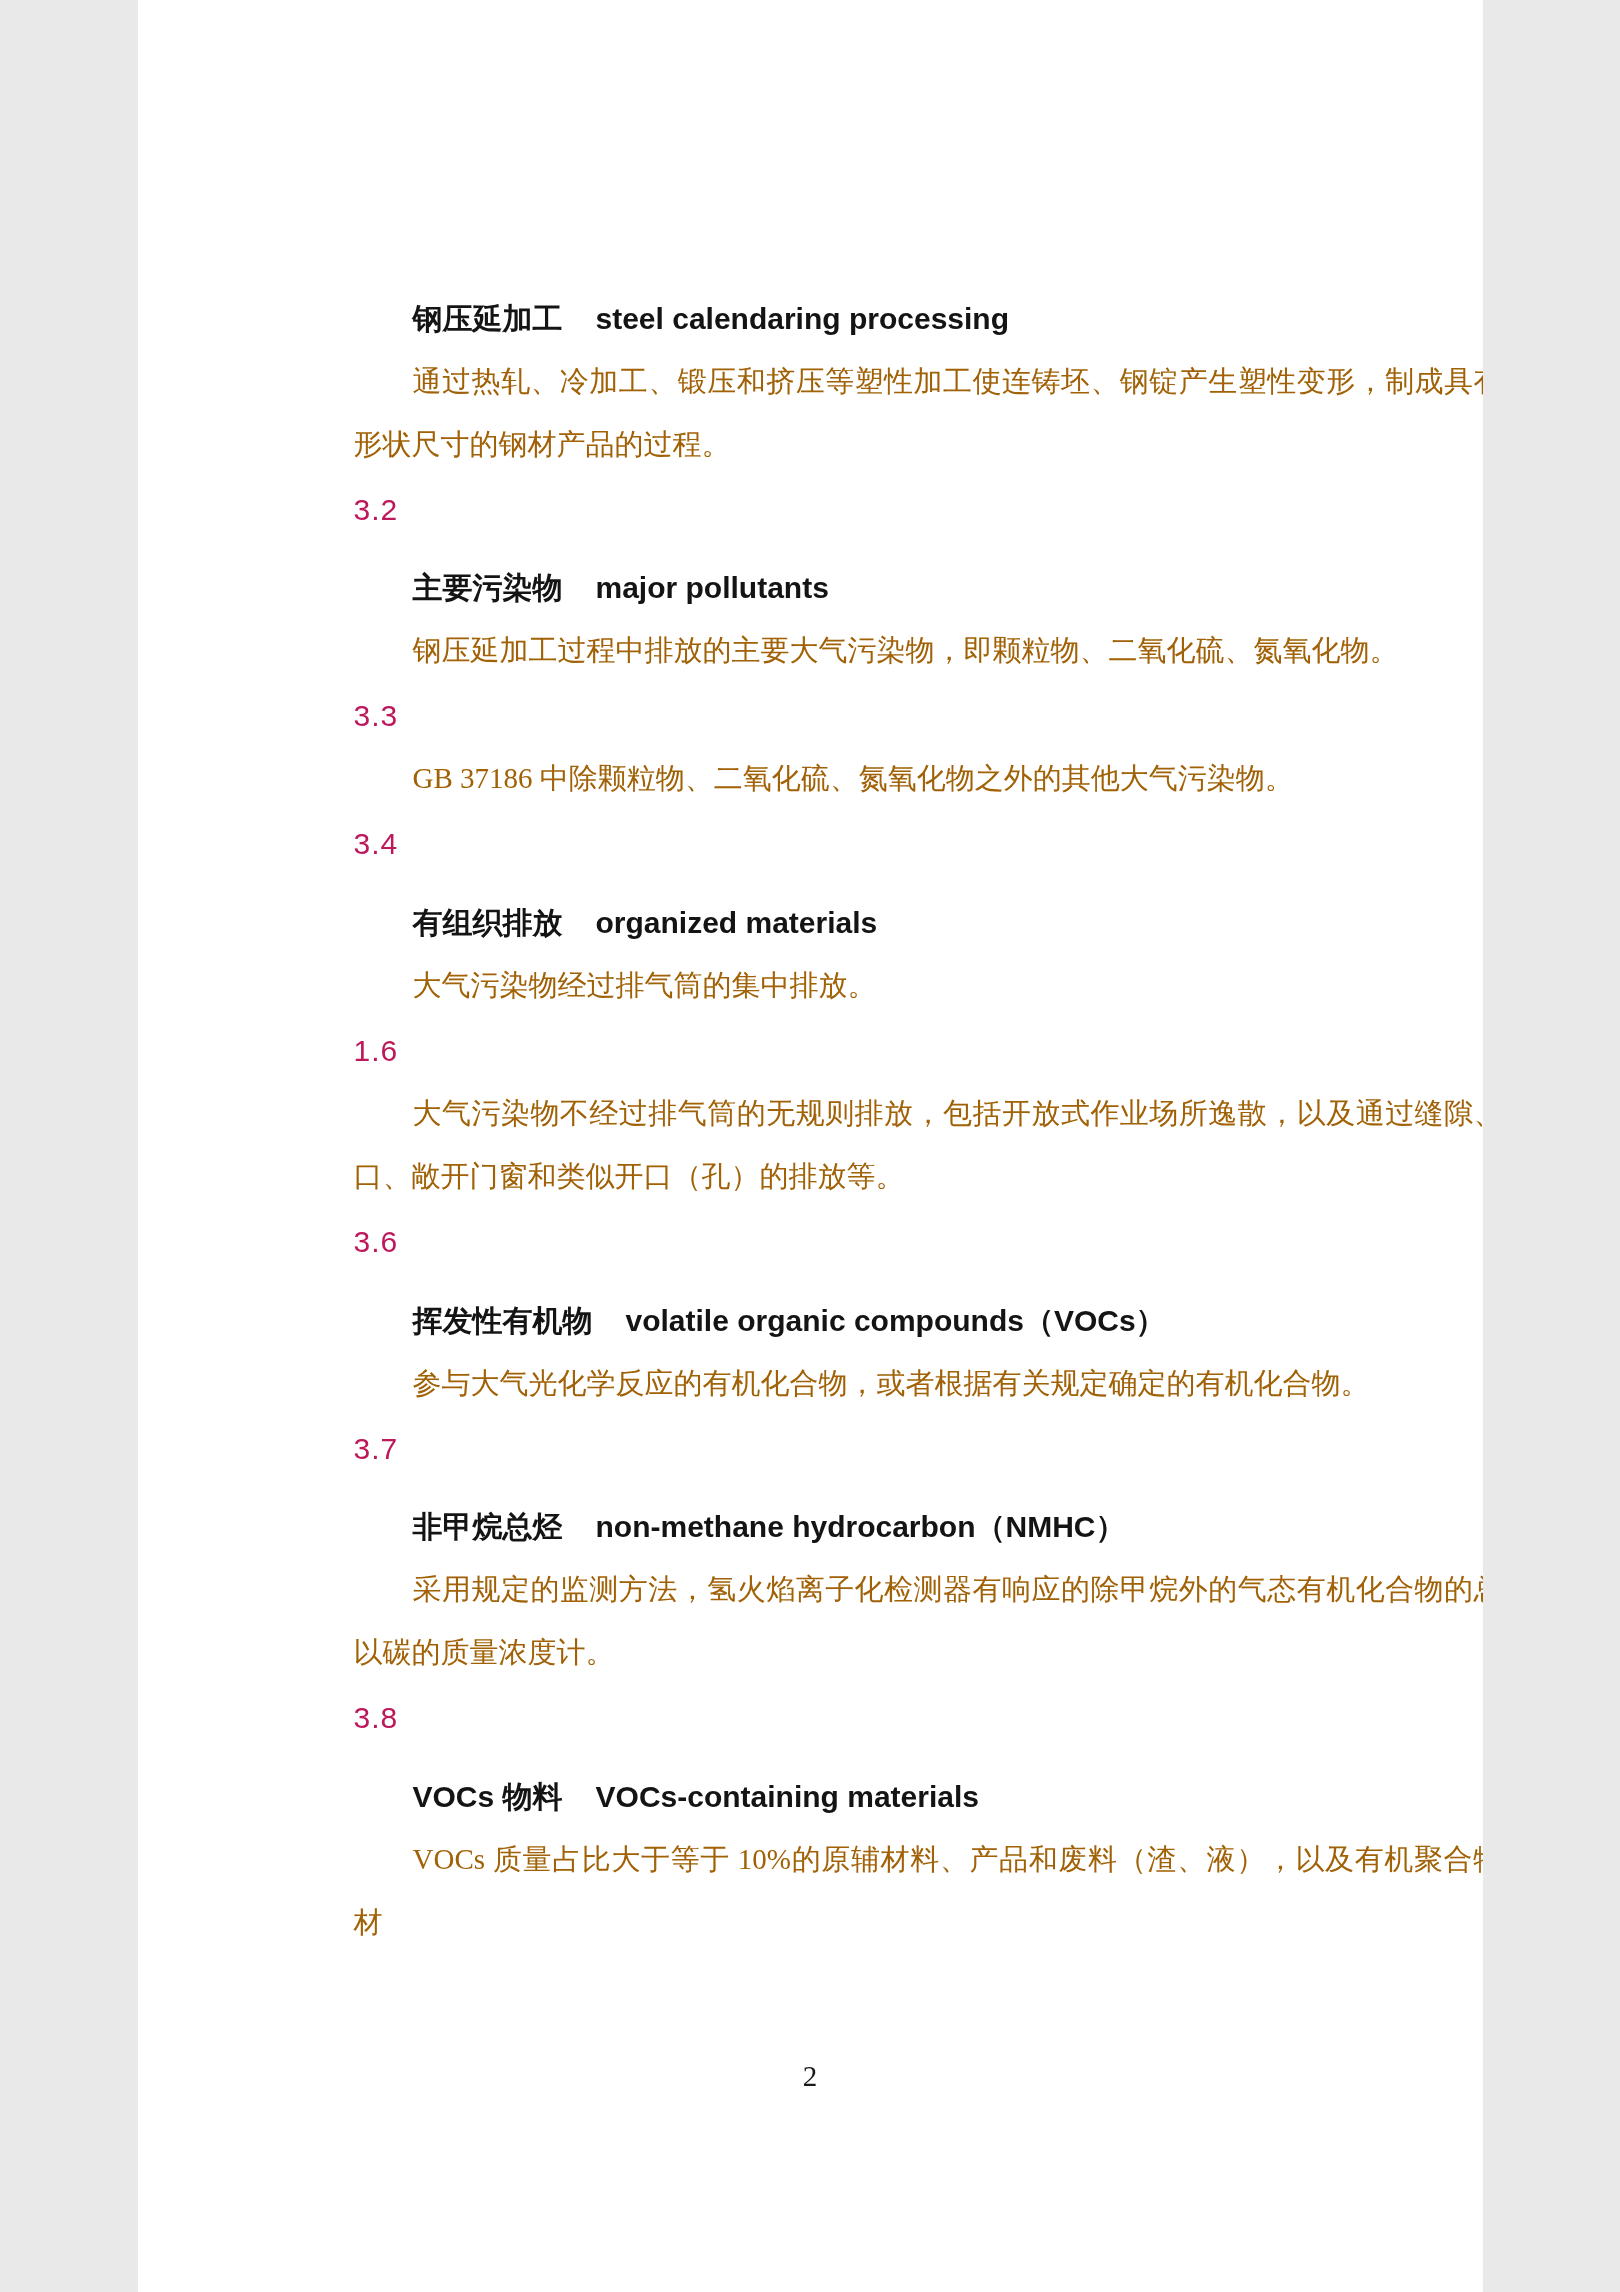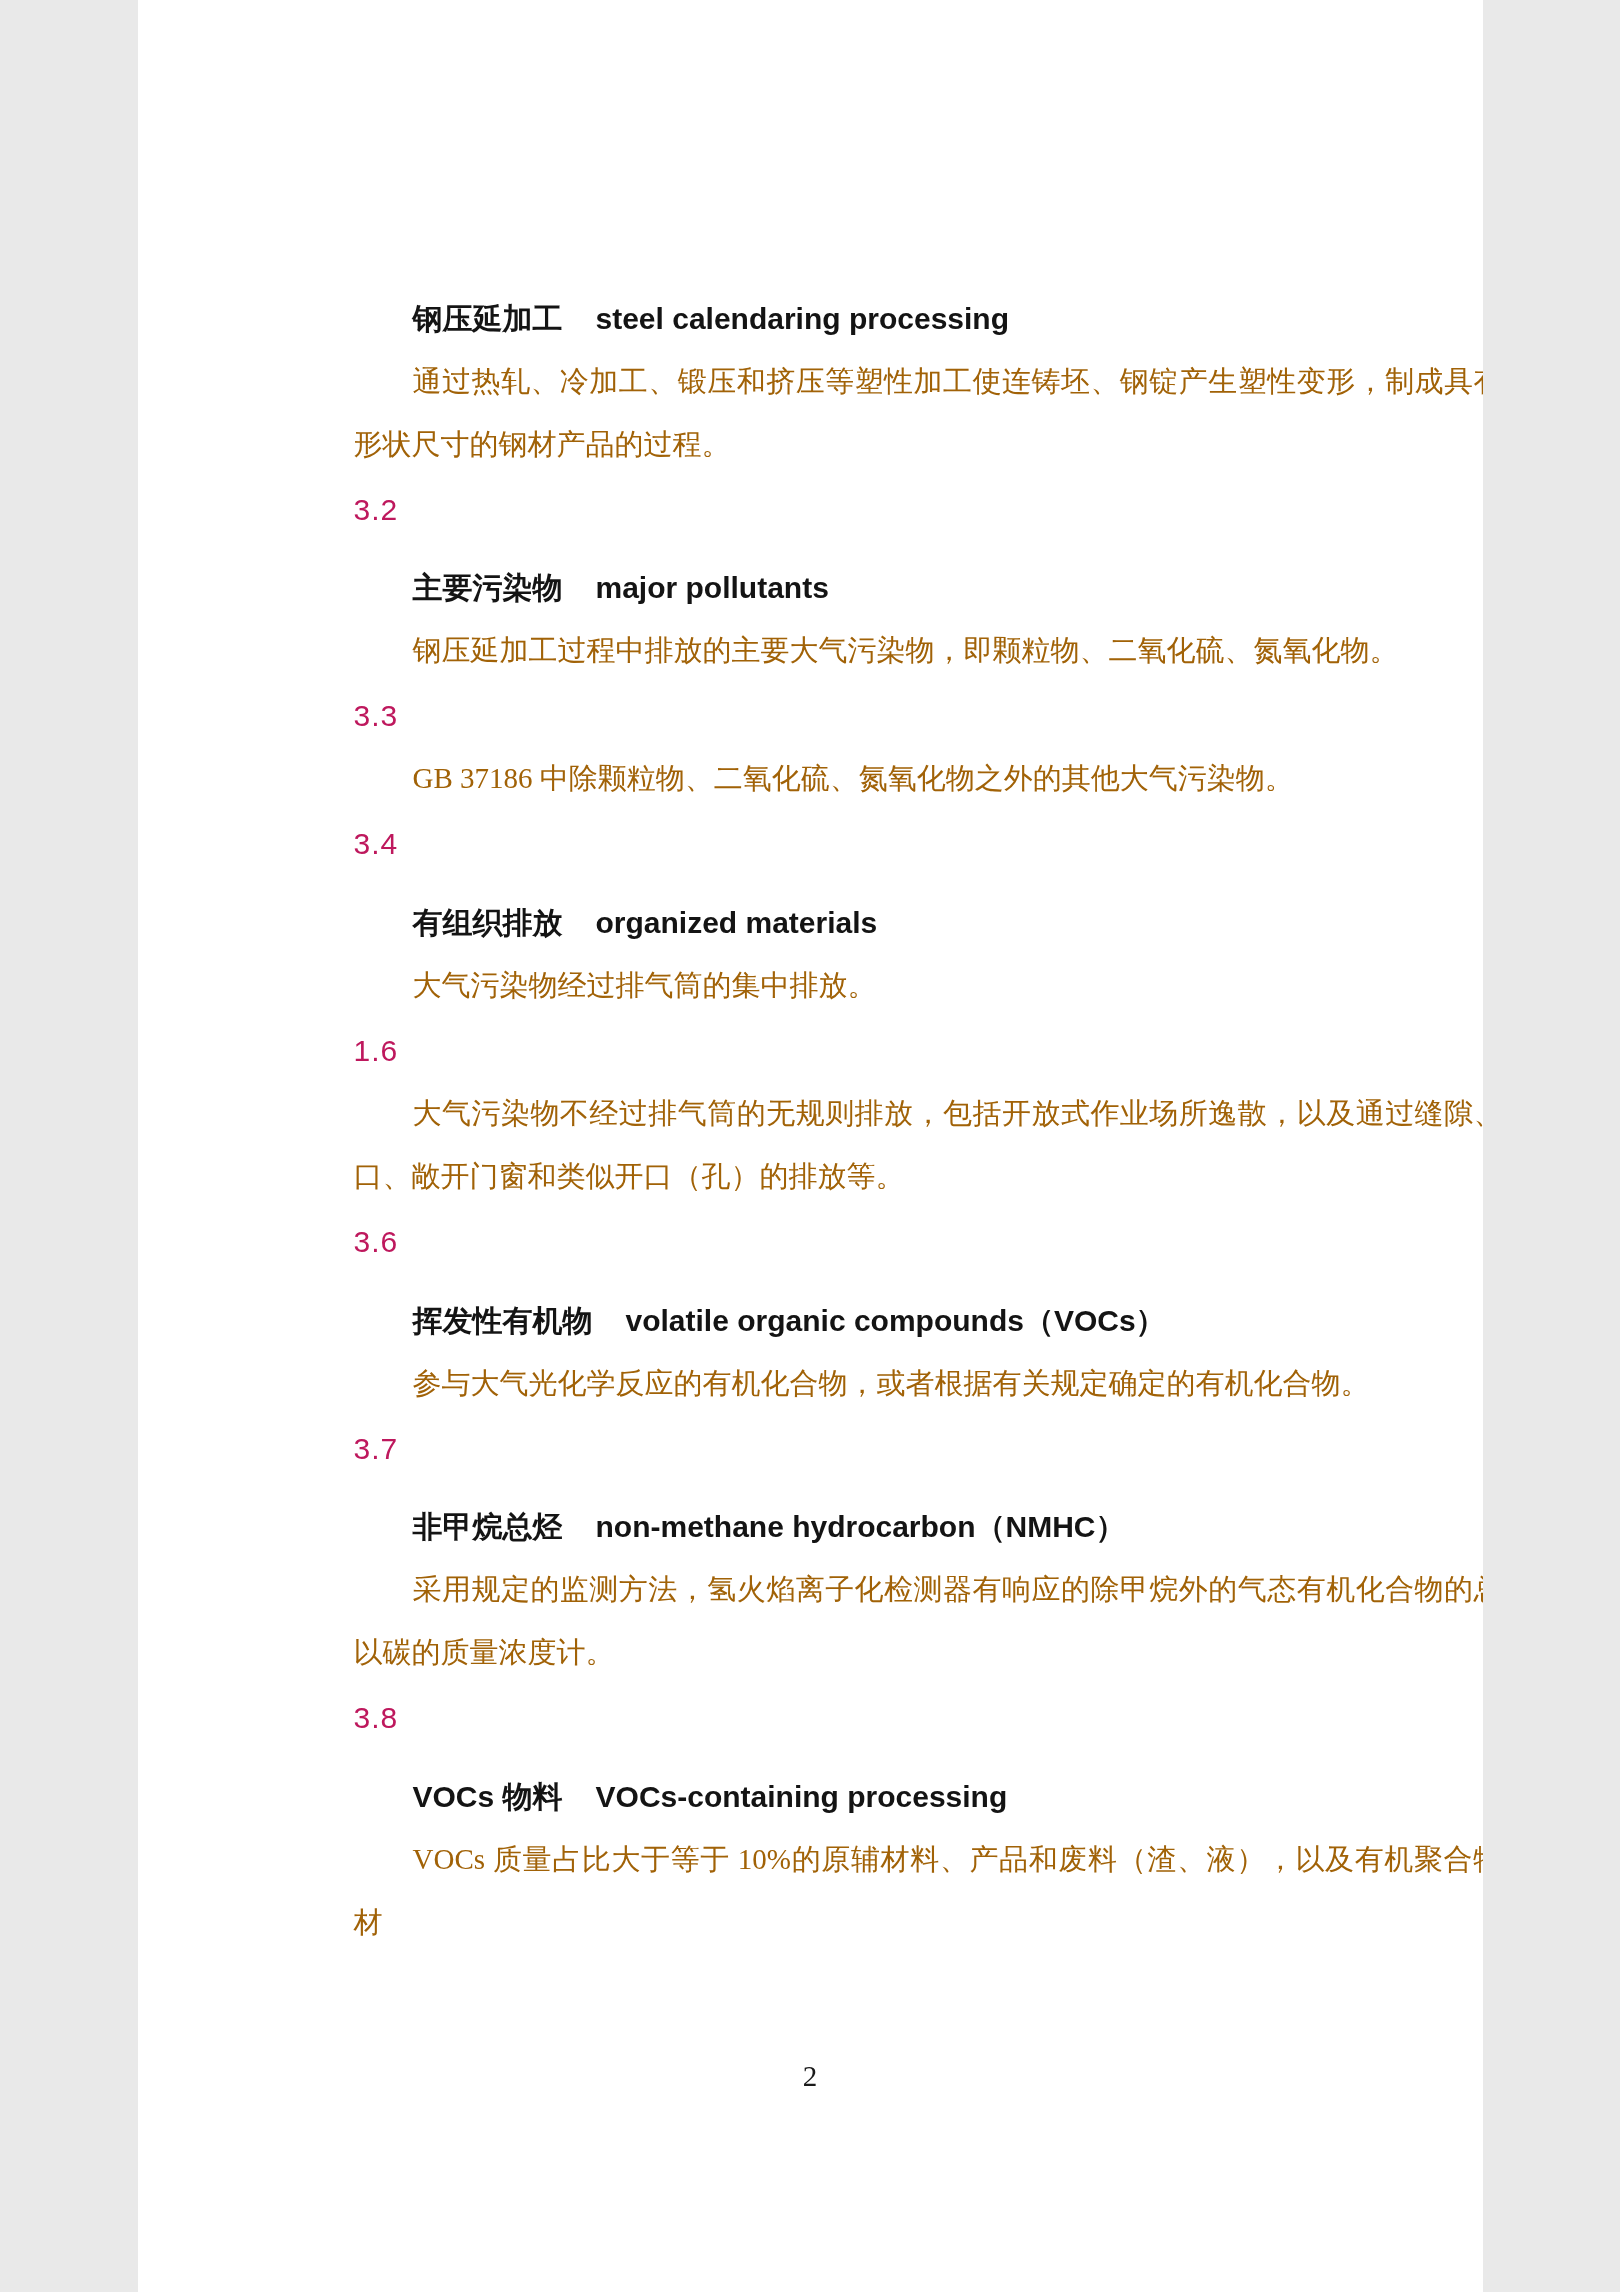--- a/index.html
+++ b/index.html
@@ -90,21 +90,21 @@
     </section>
 
     <section>
       <p class="sec-num">3.7</p>
       <p class="sec-head"><span class="term-zh">非甲烷总烃</span><span class="term-en">non-methane hydrocarbon（NMHC）</span></p>
       <p class="sec-def">采用规定的监测方法，氢火焰离子化检测器有响应的除甲烷外的气态有机化合物的总和，以碳的质量浓度计。</p>
     </section>
 
     <section>
       <p class="sec-num">3.8</p>
-      <p class="sec-head"><span class="term-zh">VOCs 物料</span><span class="term-en">VOCs-containing processing</span></p>
+      <p class="sec-head"><span class="term-zh">VOCs 物料</span><span class="term-en">VOCs-containing materials</span></p>
       <p class="sec-def">VOCs 质量占比大于等于 10%的原辅材料、产品和废料（渣、液），以及有机聚合物原辅材</p>
     </section>
 
   </div>
 
   <div class="page-footer">
     <span class="page-number">2</span>
   </div>
 </div>
 

